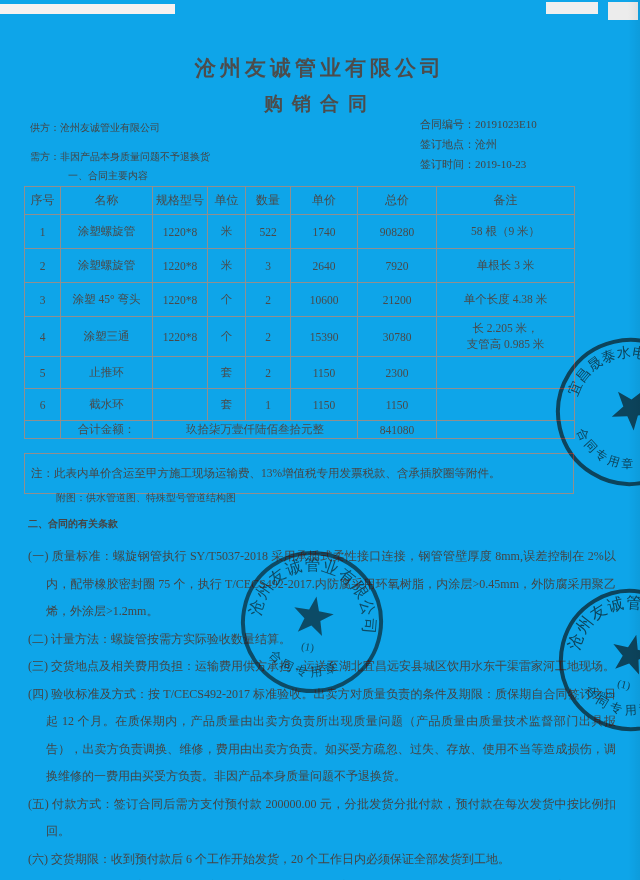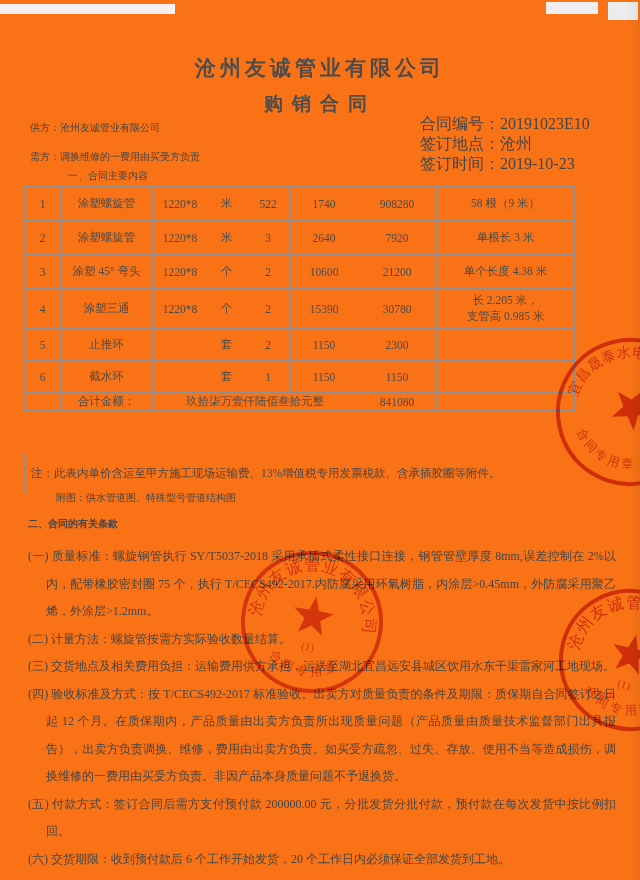--- a/index.html
+++ b/index.html
@@ -3,40 +3,40 @@
 <meta charset="utf-8">
 <style>
   html,body{margin:0;padding:0;}
   body{
     width:640px;height:880px;overflow:hidden;
     background:#e9e9e9;
     font-family:"Liberation Serif","DejaVu Serif",serif;
   }
   .page{
     position:relative;width:640px;height:880px;overflow:hidden;
-    background:#f97316;color:#474747;
+    background:#0ea5e9;color:#474747;
   }
   .page::after{
     content:"";position:absolute;top:0;right:0;bottom:0;width:12px;
     background:linear-gradient(to right, rgba(0,0,0,0), rgba(0,0,0,0.06));
     pointer-events:none;
   }
   .artifact{position:absolute;pointer-events:none;}
   .doc-company-title{
     position:absolute;top:54px;left:0;width:100%;text-align:center;
     font-size:21px;font-weight:600;letter-spacing:4px;color:#4c4c4c;
   }
   .doc-title{
     position:absolute;top:91px;left:0;width:100%;text-align:center;
     font-size:19px;font-weight:600;letter-spacing:9px;color:#4c4c4c;
   }
   .line{position:absolute;font-size:10px;white-space:nowrap;color:#454545;}
   .supplier{left:30px;top:121px;}
   .buyer{left:30px;top:150px;}
-  .meta{position:absolute;left:420px;top:114px;font-size:16px;line-height:20px;color:#454545;}
+  .meta{position:absolute;left:420px;top:114px;font-size:11px;line-height:20px;color:#454545;}
   .meta div{white-space:nowrap;}
   .sec1{left:28px;top:169px;margin-left:40px;}
   .sec2{left:28px;top:517px;font-weight:600;}
   .attachment{left:28px;top:491px;margin-left:28px;}
 
   table.items{
     position:absolute;left:24px;top:186px;width:550px;
     border-collapse:collapse;table-layout:fixed;
     font-size:11.5px;color:#4a4a4a;
   }
@@ -72,40 +72,50 @@
 <div class="page">
 
   <div class="artifact" style="left:0;top:4px;width:175px;height:10px;background:#f6f1f0;"></div>
   <div class="artifact" style="left:546px;top:2px;width:52px;height:12px;background:#efefef;"></div>
   <div class="artifact" style="left:608px;top:2px;width:30px;height:18px;background:#ececec;"></div>
 
   <div class="doc-company-title">沧州友诚管业有限公司</div>
   <div class="doc-title">购销合同</div>
 
   <div class="line supplier">供方：沧州友诚管业有限公司</div>
-  <div class="line buyer">需方：调换维修的一费用由买受方负责</div>
+  <div class="line buyer">需方：非因产品本身质量问题不予退换货</div>
   <div class="meta">
     <div>合同编号：20191023E10</div>
     <div>签订地点：沧州</div>
     <div>签订时间：2019-10-23</div>
   </div>
   <div class="line sec1">一、合同主要内容</div>
 
   <table class="items">
     <colgroup>
       <col style="width:36px">
         <col style="width:92px">
         <col style="width:55px">
         <col style="width:38px">
       <col style="width:45px">
         <col style="width:67px">
         <col style="width:79px">
         <col style="width:138px">
     </colgroup>
     <tbody>
+        <tr style="height:28px">
+      <th>序号</th>
+      <th>名称</th>
+      <th>规格型号</th>
+      <th>单位</th>
+      <th>数量</th>
+      <th>单价</th>
+      <th>总价</th>
+      <th>备注</th>
+    </tr>
     <tr style="height:34px">
       <td>1</td>
       <td>涂塑螺旋管</td>
       <td>1220*8</td>
       <td>米</td>
       <td>522</td>
       <td>1740</td>
       <td>908280</td>
       <td>58 根（9 米）</td>
     </tr>

